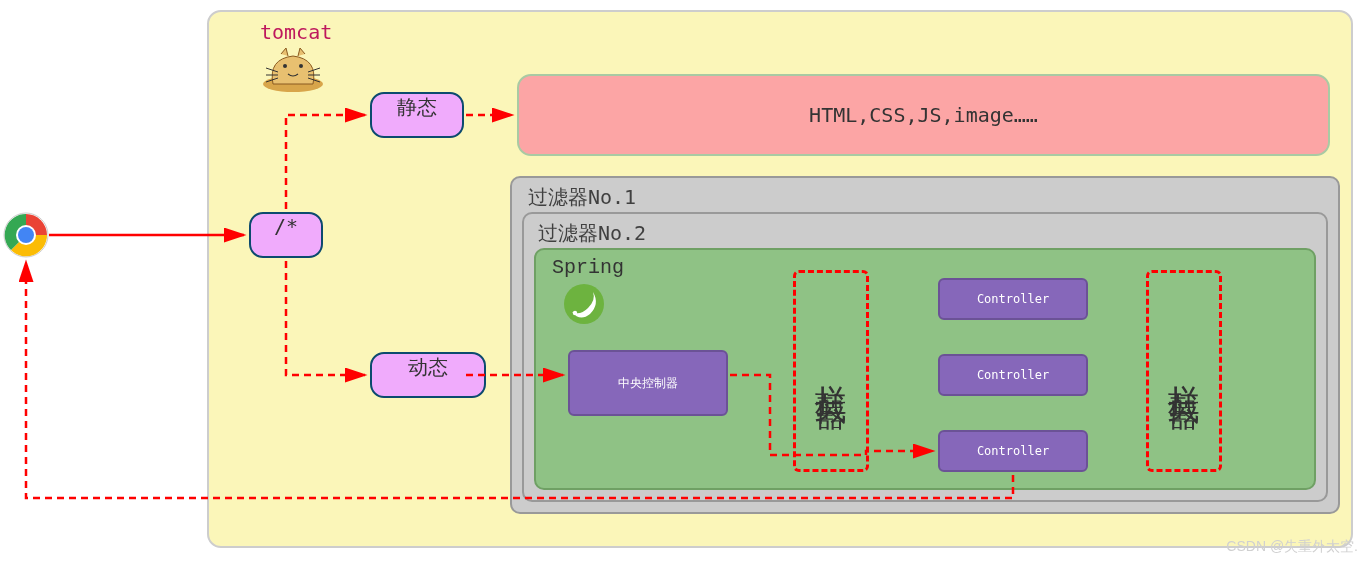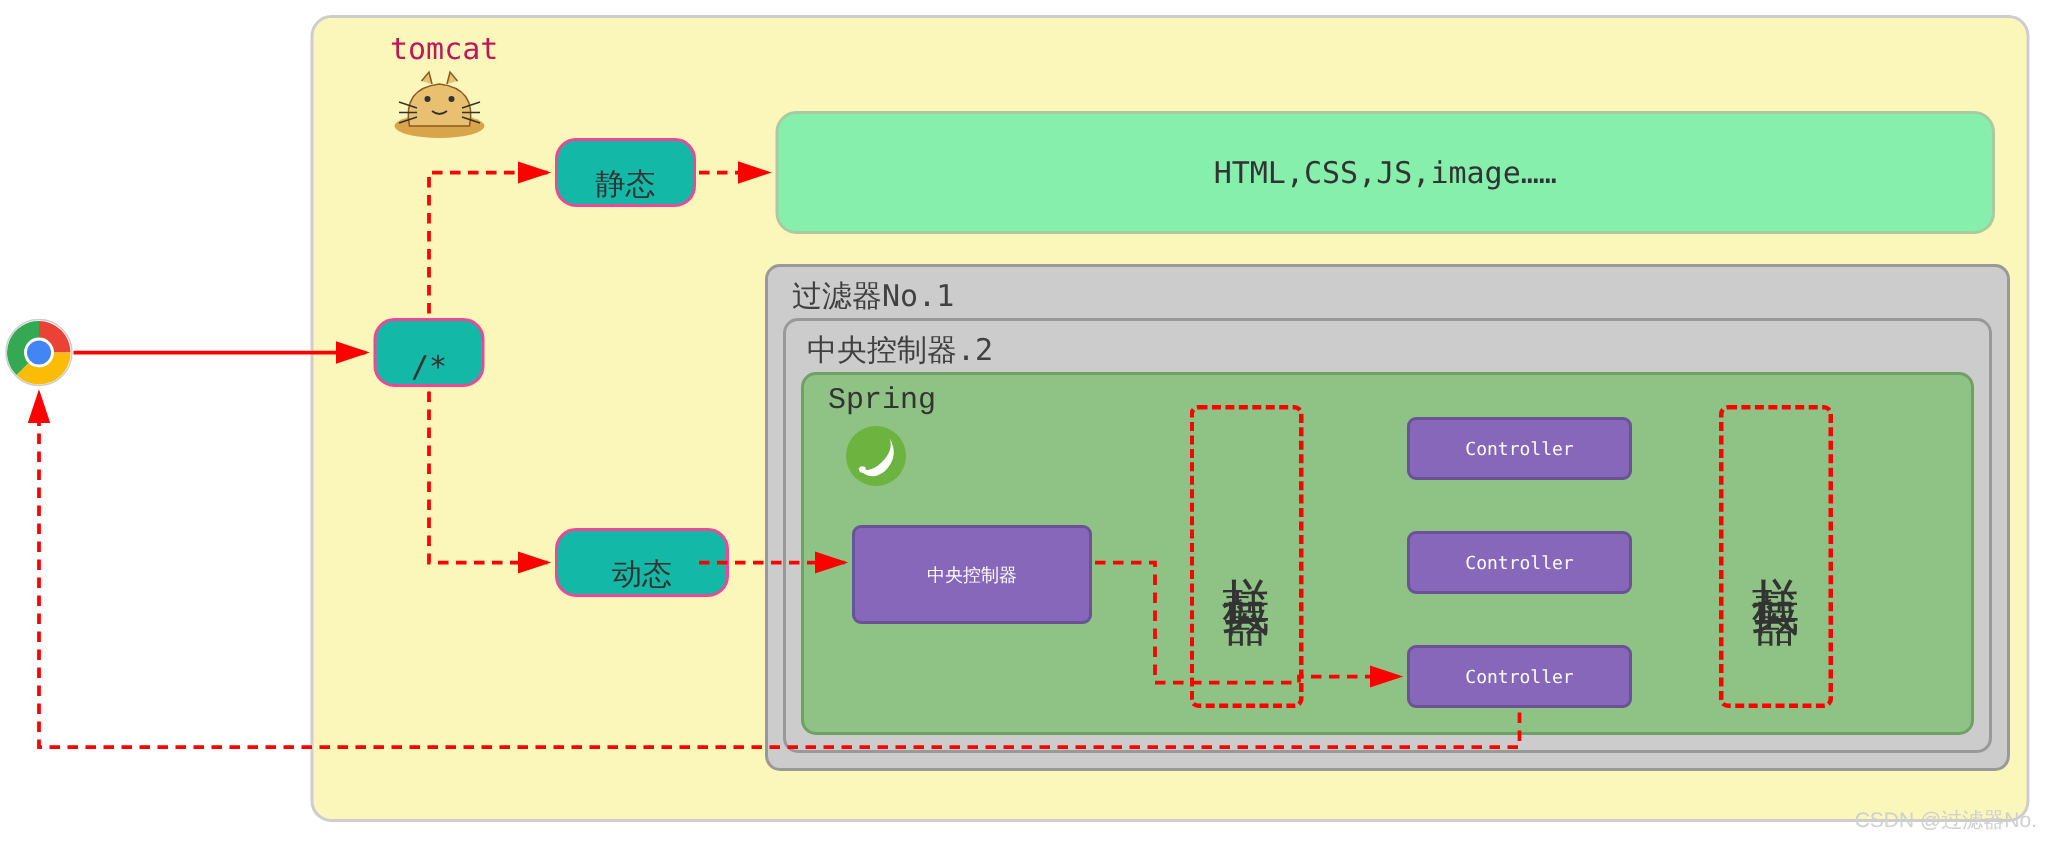--- a/index.html
+++ b/index.html
@@ -2,28 +2,28 @@
 <html><head>
 <meta charset="utf-8">
 <style>
 html,body{margin:0;padding:0;font-family:"Microsoft YaHei",Arial,sans-serif;background:#fff}
 .canvas{position:relative;width:1364px;height:562px}
 .box{position:absolute;box-sizing:border-box}
 .rounded{border-radius:14px}
 .tomcat-box{left:207px;top:10px;width:1146px;height:538px;background:#fbf6b9;border:2px solid #cdcdcd}
 .tomcat-label{position:absolute;left:260px;top:20px;font-family:monospace;font-size:20px;color:#be185d}
 .tomcat-logo{position:absolute;left:258px;top:44px;width:70px;height:50px}
-.node{background:#14b8a6;border:2px solid #ec4899;display:flex;align-items:flex-end;justify-content:center;font-size:20px;color:#333}
+.node{background:#f0abfc;border:2px solid #0c4a6e;display:flex;align-items:flex-start;justify-content:center;font-size:20px;color:#333}
 .purple{background:#8667ba;border:2px solid #6b5296;color:#fff;border-radius:6px;font-size:12px}
 .filter-box{background:#cccccc;border:2px solid #999;border-radius:10px}
 .filter-label{position:absolute;font-size:20px;color:#404040;font-family:monospace}
 .spring-box{background:#8fc285;border:2px solid #6fa064;border-radius:10px}
 .spring-label{position:absolute;font-family:Liberation Mono, monospace;font-size:20px;color:#333}
 .interceptor{position:absolute;border:3px dashed #ff0000;border-radius:6px;display:flex;align-items:center;justify-content:center;writing-mode:vertical-rl;text-orientation:upright;font-size:32px;color:#333;letter-spacing:8px}
-.static-content{background:#86efac;border:2px solid #a9caa3;font-family:monospace;font-size:20px;color:#333;display:flex;align-items:center;justify-content:center}
+.static-content{background:#fca5a5;border:2px solid #a9caa3;font-family:monospace;font-size:20px;color:#333;display:flex;align-items:center;justify-content:center}
 .watermark{position:absolute;right:6px;bottom:6px;color:#d0d0d0;font-size:14px}
 svg.arrows{position:absolute;left:0;top:0;width:1364px;height:562px;pointer-events:none}
 </style>
 </head>
 <body>
 
 <div class="canvas">
 
   <div class="box rounded tomcat-box"></div>
   <div class="tomcat-label">tomcat</div>
@@ -63,21 +63,21 @@
     </div>
 
   <div class="box node rounded" style="left:370px;top:352px;width:116px;height:46px">
       <span>动态</span>
     </div>
 
   <div class="box filter-box" style="left:510px;top:176px;width:830px;height:338px"></div>
   <div class="filter-label" style="left:528px;top:184px">过滤器No.1</div>
 
   <div class="box filter-box" style="left:522px;top:212px;width:806px;height:290px"></div>
-  <div class="filter-label" style="left:538px;top:220px">中央控制器.2</div>
+  <div class="filter-label" style="left:538px;top:220px">过滤器No.2</div>
 
   <div class="box spring-box" style="left:534px;top:248px;width:782px;height:242px"></div>
   <div class="spring-label" style="left:552px;top:256px">Spring</div>
   <div class="box" style="left:562px;top:282px;width:44px;height:44px">
     <svg viewBox="0 0 44 44">
         <circle cx="22" cy="22" r="20" fill="#6db33f"></circle>
         <path d="M31 10 Q38 22 28 32 Q18 40 10 30 Q18 34 26 26 Q34 18 31 10 Z" fill="#fff"></path>
         <circle cx="13" cy="31" r="2.2" fill="#fff"></circle>
       </svg>
   </div>
@@ -119,14 +119,14 @@
 
     <path d="M286 261 L286 375 L365 375" fill="none" stroke="#ff0000" stroke-width="2.5" stroke-dasharray="7 5" marker-end="url(#ah)"></path>
 
     <line x1="466" y1="375" x2="563" y2="375" stroke="#ff0000" stroke-width="2.5" stroke-dasharray="7 5" marker-end="url(#ah)"></line>
 
     <path d="M730 375 L770 375 L770 455 L866 455 L866 451 L933 451" fill="none" stroke="#ff0000" stroke-width="2.5" stroke-dasharray="7 5" marker-end="url(#ah)"></path>
 
     <path d="M1013 475 L1013 498 L26 498 L26 262" fill="none" stroke="#ff0000" stroke-width="2.5" stroke-dasharray="7 5" marker-end="url(#ah)"></path>
   </svg>
 
-  <div class="watermark">CSDN @过滤器No.</div>
+  <div class="watermark">CSDN @失重外太空.</div>
 </div>
 
 </body></html>

